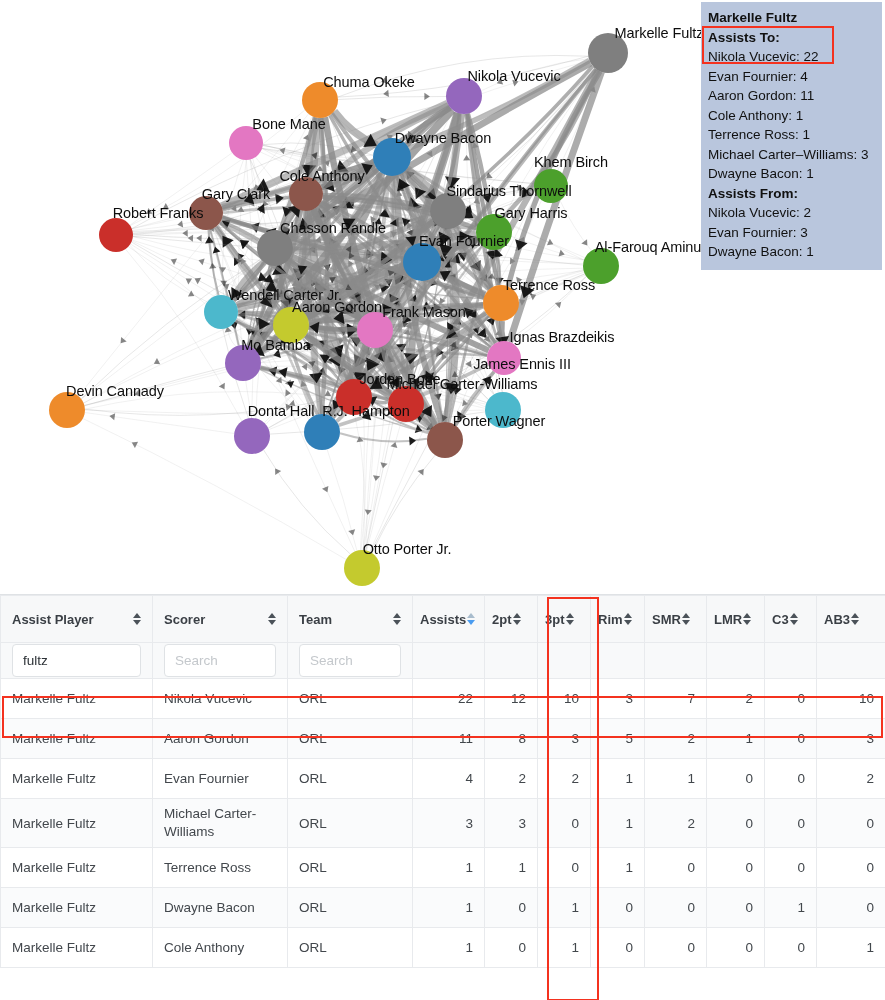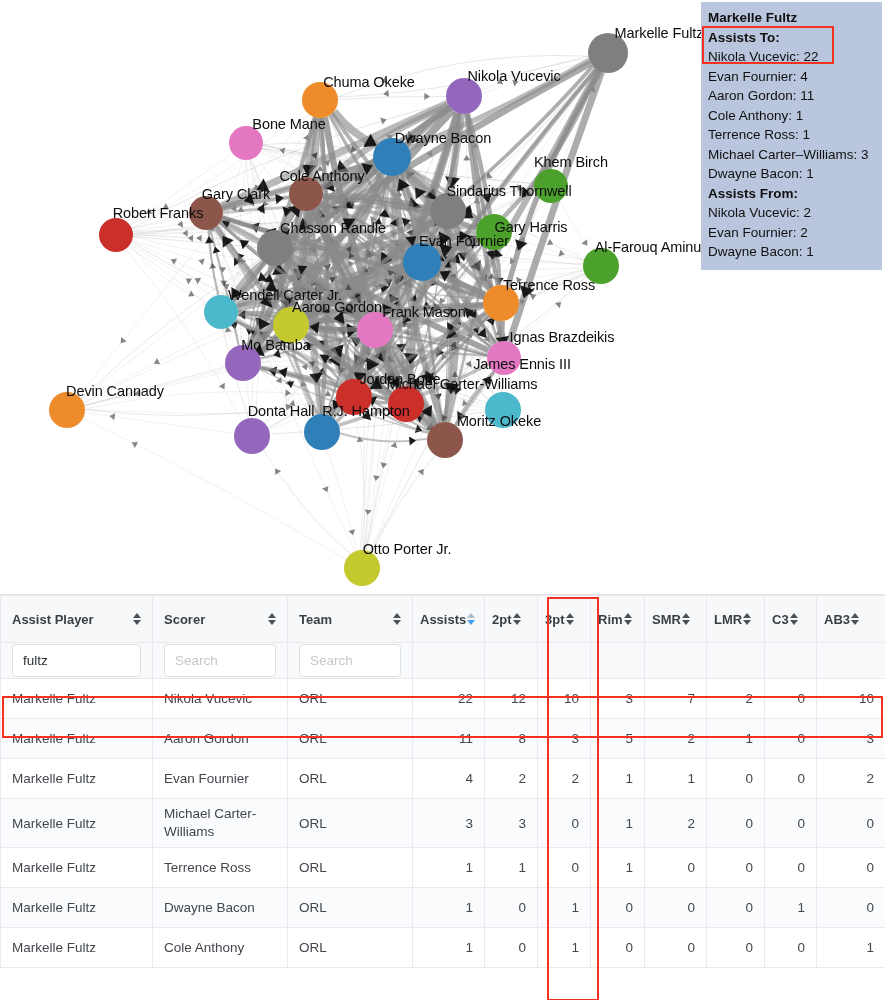--- a/index.html
+++ b/index.html
@@ -949,55 +949,55 @@
         <div class="node-label" style="left: 514px; top: 76px;">Nikola Vucevic</div>
         <div class="node-label" style="left: 369px; top: 82px;">Chuma Okeke</div>
         <div class="node-label" style="left: 289px; top: 124px;">Bone Mane</div>
         <div class="node-label" style="left: 443px; top: 138px;">Dwayne Bacon</div>
         <div class="node-label" style="left: 571px; top: 162px;">Khem Birch</div>
         <div class="node-label" style="left: 322px; top: 176px;">Cole Anthony</div>
         <div class="node-label" style="left: 236px; top: 194px;">Gary Clark</div>
         <div class="node-label" style="left: 509px; top: 191px;">Sindarius Thornwell</div>
         <div class="node-label" style="left: 158px; top: 213px;">Robert Franks</div>
         <div class="node-label" style="left: 333px; top: 228px;">Chasson Randle</div>
-        <div class="node-label" style="left: 531px; top: 227px;">Gary Harris</div>
+        <div class="node-label" style="left: 531px; top: 213px;">Gary Harris</div>
         <div class="node-label" style="left: 464px; top: 241px;">Evan Fournier</div>
         <div class="node-label" style="left: 648px; top: 247px;">Al-Farouq Aminu</div>
         <div class="node-label" style="left: 285px; top: 295px;">Wendell Carter Jr.</div>
         <div class="node-label" style="left: 549px; top: 285px;">Terrence Ross</div>
         <div class="node-label" style="left: 337px; top: 307px;">Aaron Gordon</div>
         <div class="node-label" style="left: 424px; top: 312px;">Frank Mason</div>
         <div class="node-label" style="left: 276px; top: 345px;">Mo Bamba</div>
         <div class="node-label" style="left: 562px; top: 337px;">Ignas Brazdeikis</div>
         <div class="node-label" style="left: 115px; top: 391px;">Devin Cannady</div>
         <div class="node-label" style="left: 400px; top: 379px;">Jordan Bone</div>
         <div class="node-label" style="left: 462px; top: 384px;">Michael Carter-Williams</div>
         <div class="node-label" style="left: 522px; top: 364px;">James Ennis III</div>
-        <div class="node-label" style="left: 499px; top: 421px;">Moritz Okeke</div>
+        <div class="node-label" style="left: 499px; top: 421px;">Porter Wagner</div>
         <div class="node-label" style="left: 281px; top: 411px;">Donta Hall</div>
         <div class="node-label" style="left: 366px; top: 411px;">R.J. Hampton</div>
         <div class="node-label" style="left: 407px; top: 549px;">Otto Porter Jr.</div>
       </div>
 
     <div id="tooltip">
       <div class="tt-line tt-title">Markelle Fultz</div>
       <div class="tt-line tt-bold">Assists To:</div>
       <div id="tt-to">
           <div class="tt-line">Nikola Vucevic: 22</div>
           <div class="tt-line">Evan Fournier: 4</div>
           <div class="tt-line">Aaron Gordon: 11</div>
           <div class="tt-line">Cole Anthony: 1</div>
           <div class="tt-line">Terrence Ross: 1</div>
           <div class="tt-line">Michael Carter–Williams: 3</div>
           <div class="tt-line">Dwayne Bacon: 1</div>
         </div>
       <div class="tt-line tt-bold">Assists From:</div>
       <div id="tt-from">
           <div class="tt-line">Nikola Vucevic: 2</div>
-          <div class="tt-line">Evan Fournier: 2</div>
+          <div class="tt-line">Evan Fournier: 3</div>
           <div class="tt-line">Dwayne Bacon: 1</div>
         </div>
     </div>
 
     <div class="hl-box" style="left:702px; top:26px; width:132px; height:38px;"></div>
   </div>
 
   <div id="table-panel">
     <table class="dt">
       <colgroup>

